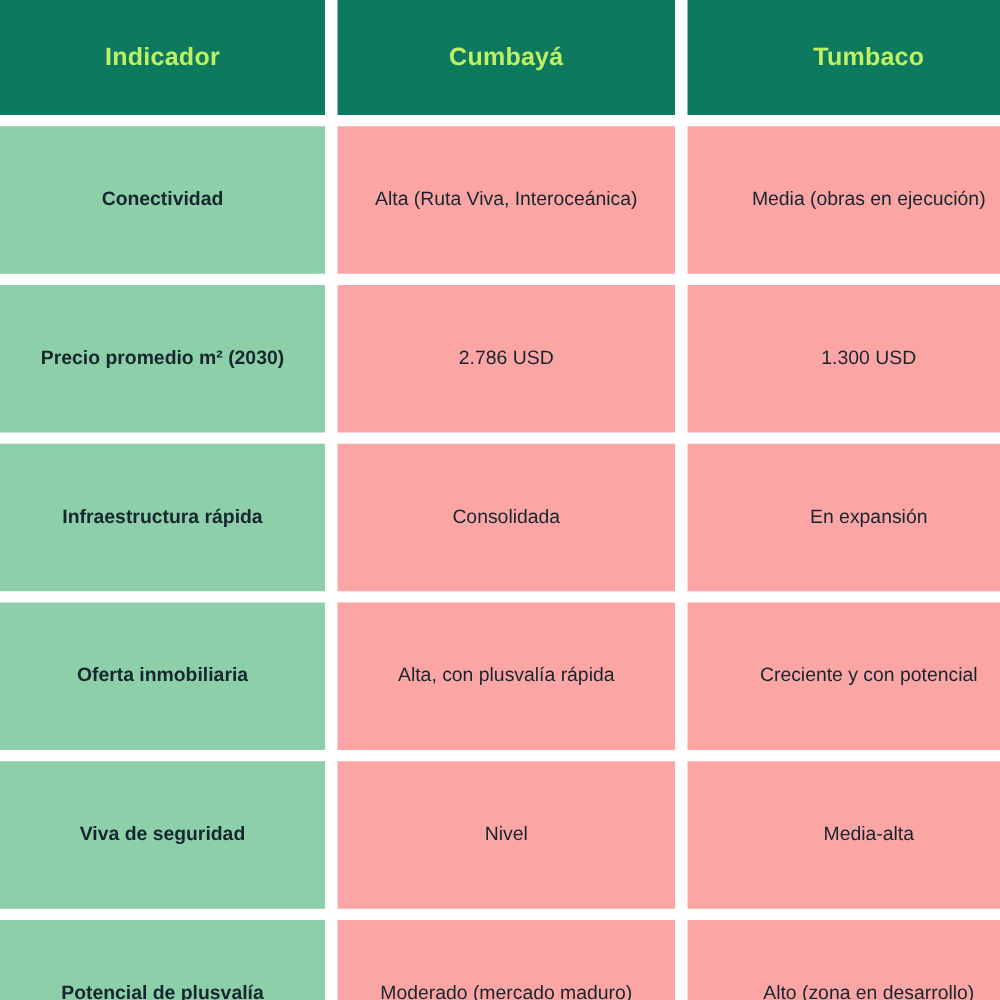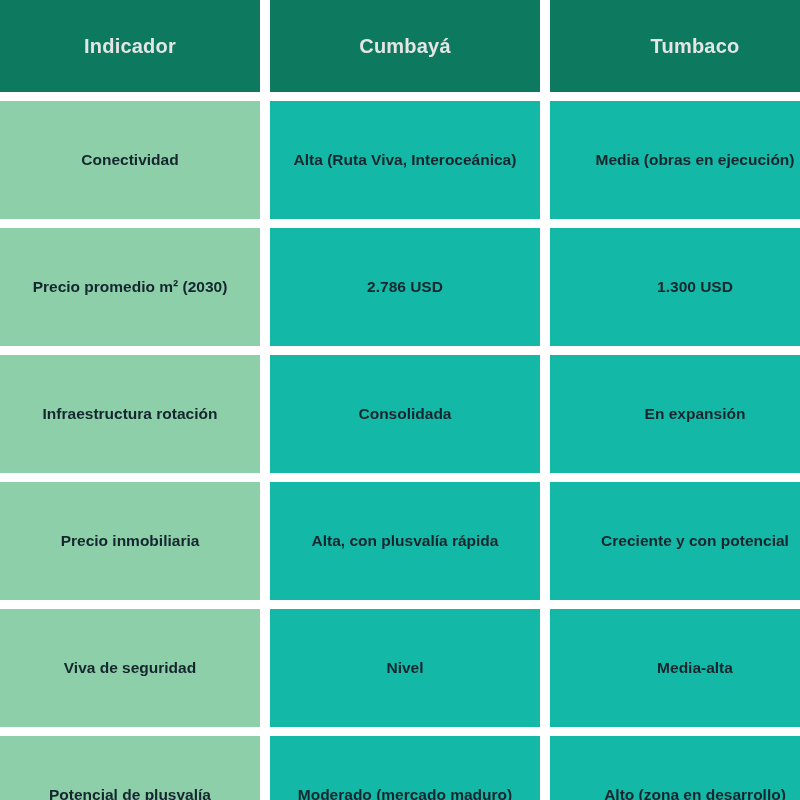--- a/index.html
+++ b/index.html
@@ -35,40 +35,40 @@
     line-height: 1.3;
   }
 
   
   col.c-indicator { width: 260px; }
   col.c-col2 { width: 270px; }
   col.c-col3 { width: 290px; }
 
   thead th {
     background: #0d7a60;
-    color: #e5e5e5;
+    color: #bef264;
     font-size: 20px;
     font-weight: bold;
     height: 92px;
     letter-spacing: 0.2px;
   }
 
   tbody td.label-cell {
     background: #8ccfa8;
     color: #15262f;
     font-size: 15.5px;
     font-weight: bold;
     height: 118px;
   }
 
   tbody td.value-cell {
-    background: #14b8a6;
+    background: #fca5a5;
     color: #15262f;
     font-size: 15.5px;
-    font-weight: bold;
+    font-weight: normal;
     height: 118px;
   }
 </style>
 </head>
 <body>
 
 <div id="table-wrap">
   <table class="comparison">
     <colgroup>
       <col class="c-indicator">
@@ -87,26 +87,26 @@
         <td class="label-cell">Conectividad</td>
         <td class="value-cell">Alta (Ruta Viva, Interoceánica)</td>
         <td class="value-cell">Media (obras en ejecución)</td>
       </tr>
       <tr>
         <td class="label-cell">Precio promedio m² (2030)</td>
         <td class="value-cell">2.786 USD</td>
         <td class="value-cell">1.300 USD</td>
       </tr>
       <tr>
-        <td class="label-cell">Infraestructura rotación</td>
+        <td class="label-cell">Infraestructura rápida</td>
         <td class="value-cell">Consolidada</td>
         <td class="value-cell">En expansión</td>
       </tr>
       <tr>
-        <td class="label-cell">Precio inmobiliaria</td>
+        <td class="label-cell">Oferta inmobiliaria</td>
         <td class="value-cell">Alta, con plusvalía rápida</td>
         <td class="value-cell">Creciente y con potencial</td>
       </tr>
       <tr>
         <td class="label-cell">Viva de seguridad</td>
         <td class="value-cell">Nivel</td>
         <td class="value-cell">Media-alta</td>
       </tr>
       <tr>
         <td class="label-cell">Potencial de plusvalía</td>

